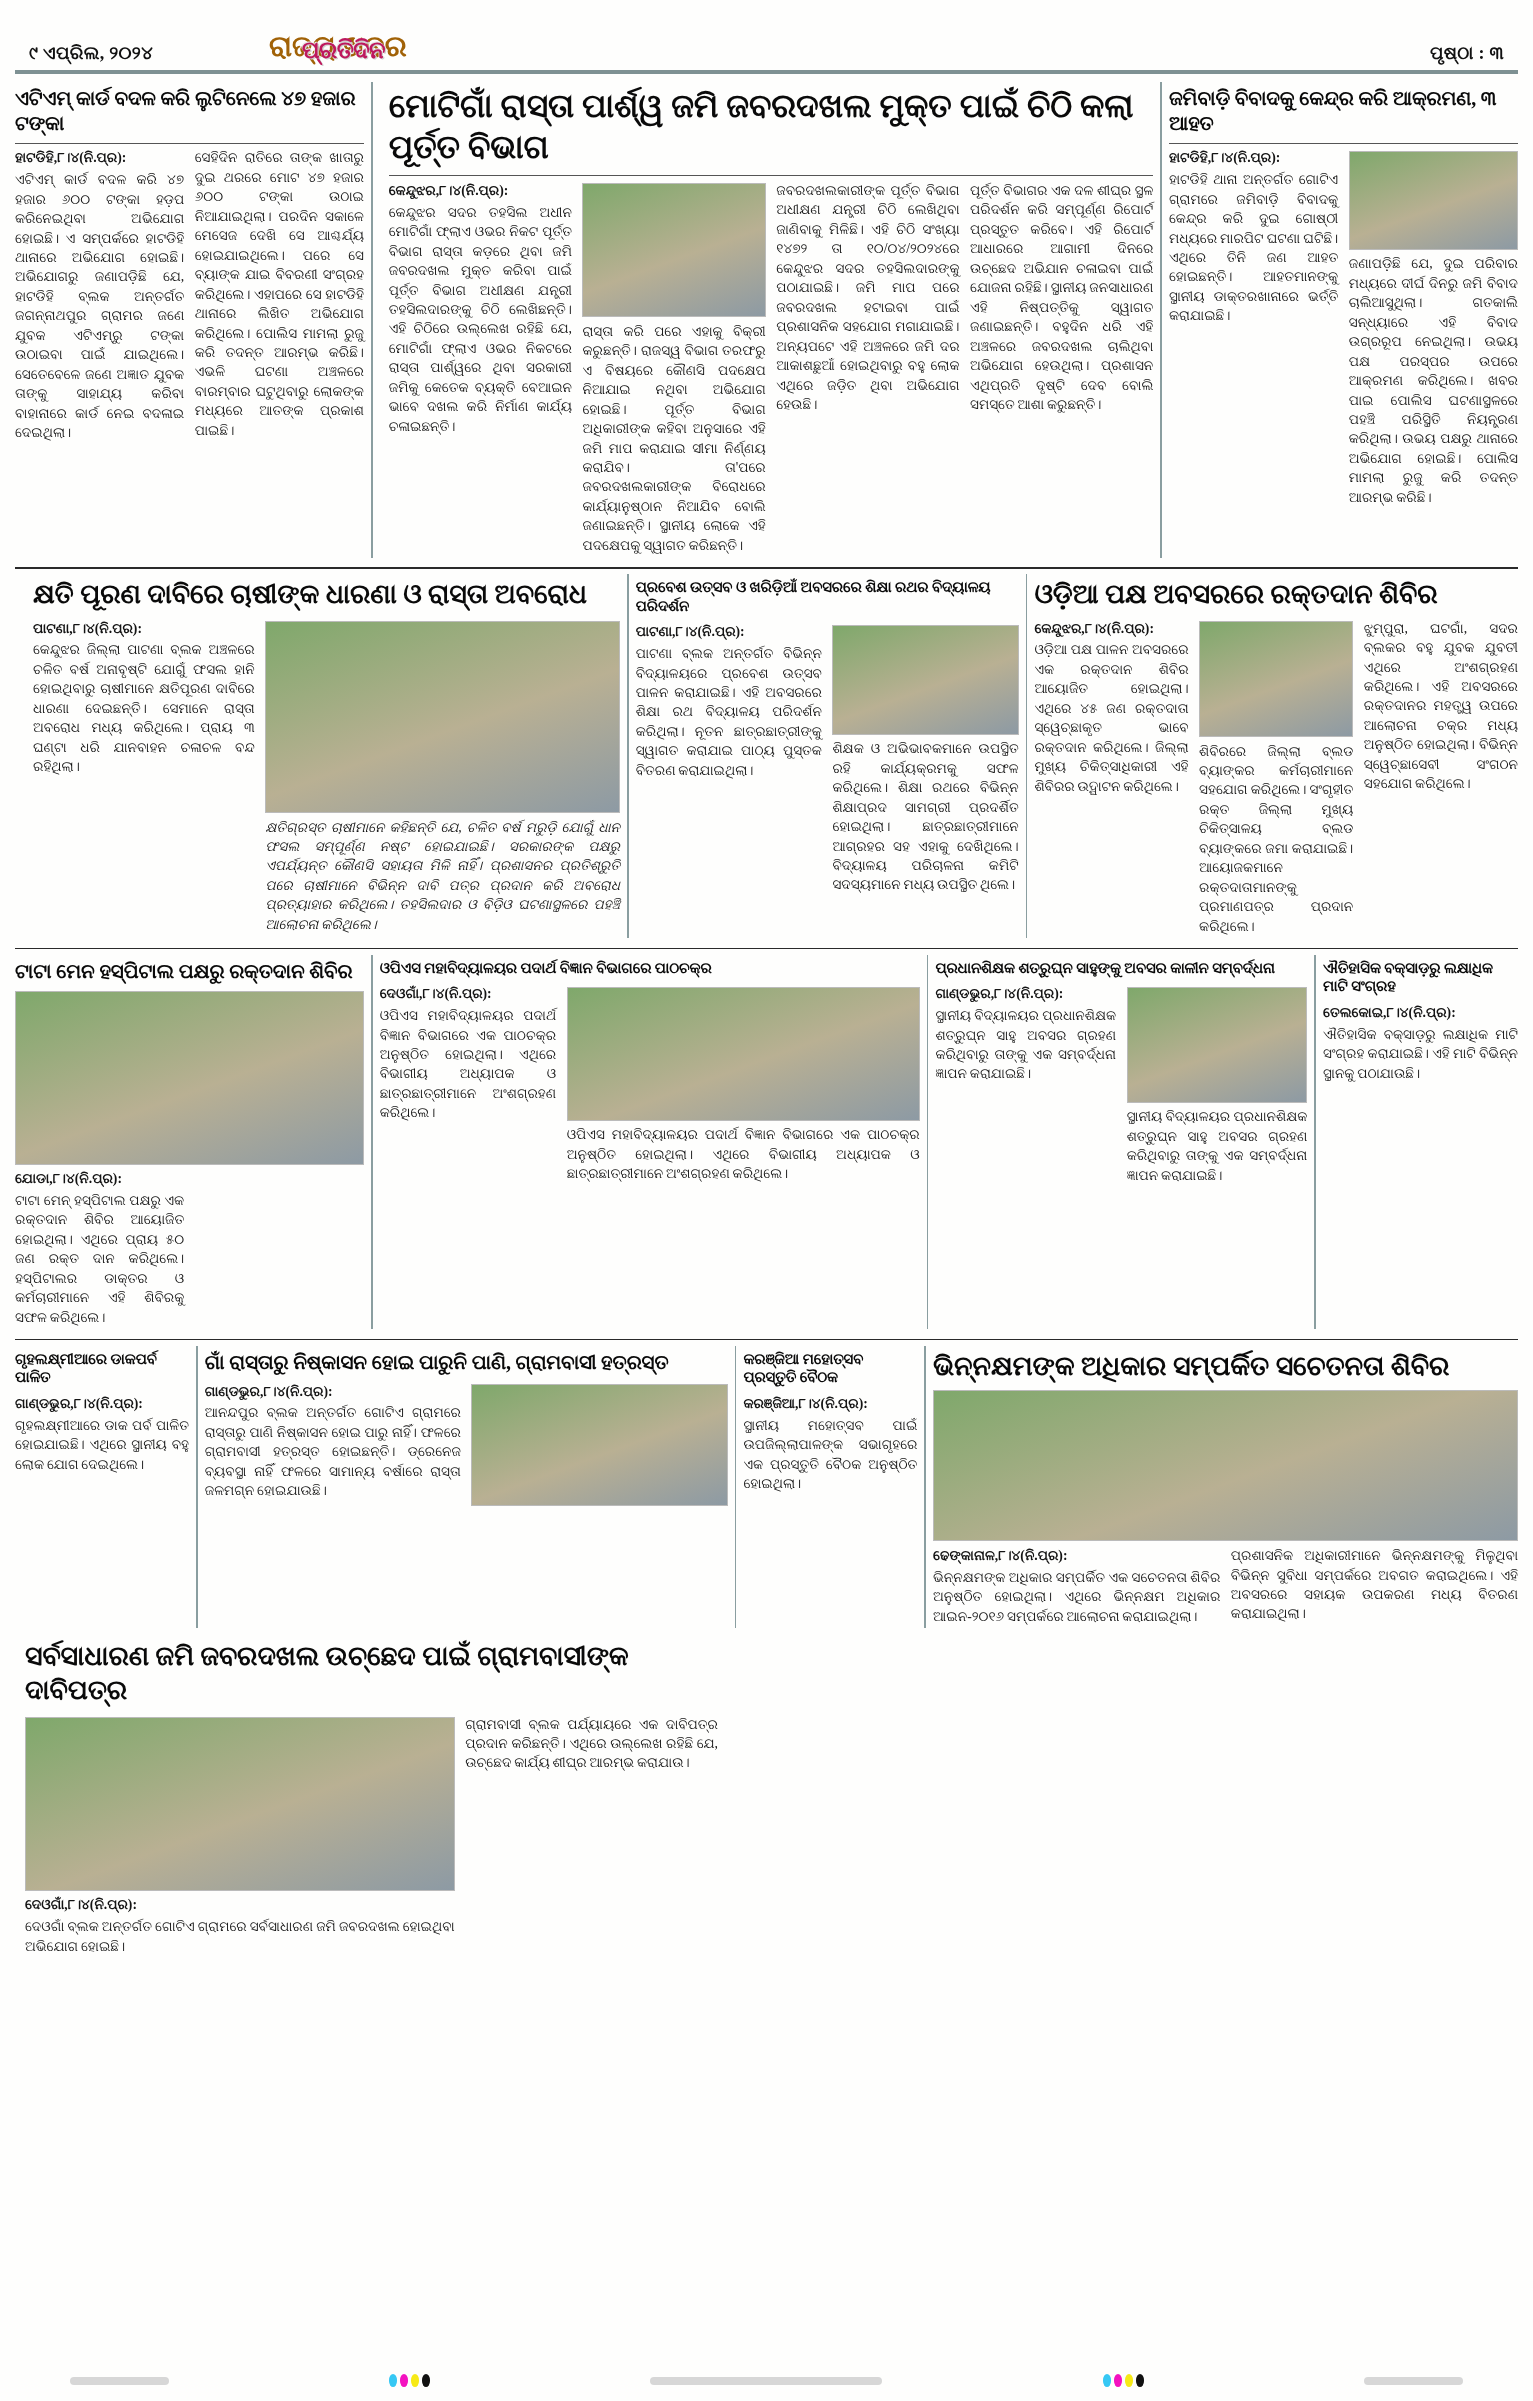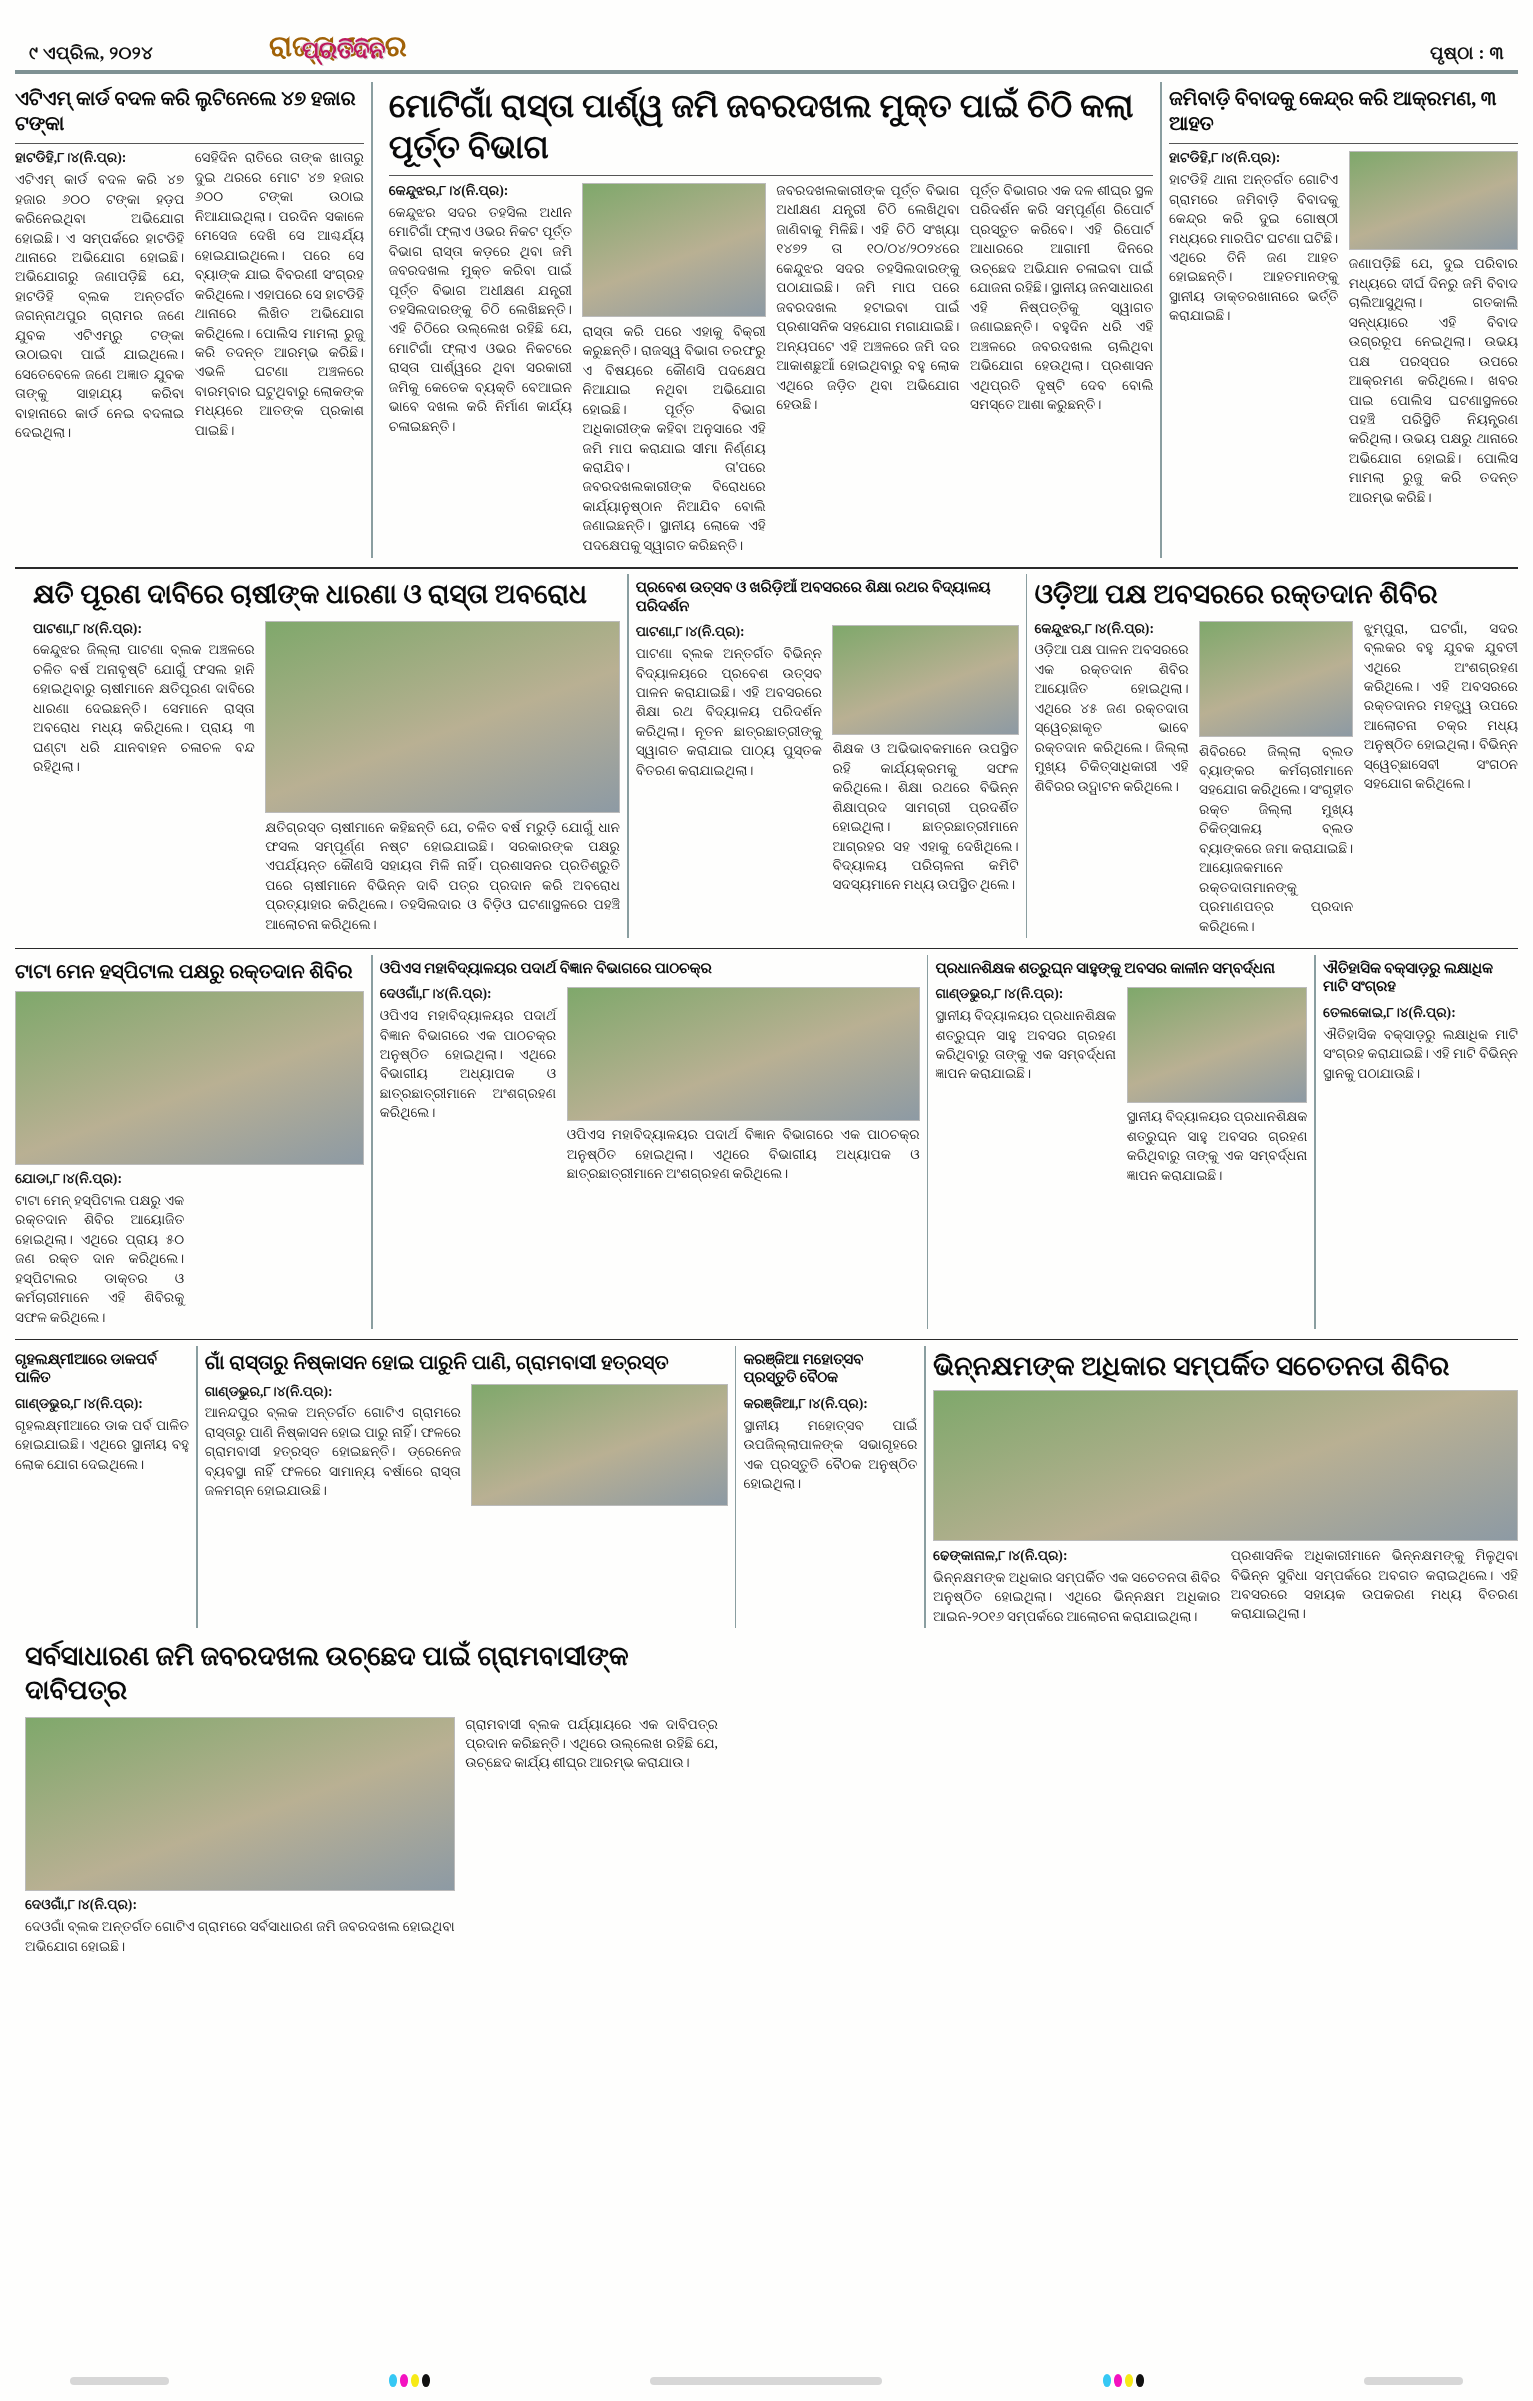--- a/index.html
+++ b/index.html
@@ -221,21 +221,21 @@
 
   <div class="row">
 
     <div style="flex:0 0 587px;margin-left:18px;">
       <h2 class="hl mid">କ୍ଷତି ପୂରଣ ଦାବିରେ ଚାଷୀଙ୍କ ଧାରଣା ଓ ରାସ୍ତା ଅବରୋଧ</h2>
       <div class="cols">
         <div class="col">
           <p class="body"><span class="dateline">ପାଟଣା,୮।୪(ନି.ପ୍ର):</span></p>
           <p class="body">କେନ୍ଦୁଝର ଜିଲ୍ଲା ପାଟଣା ବ୍ଲକ ଅଞ୍ଚଳରେ ଚଳିତ ବର୍ଷ ଅନାବୃଷ୍ଟି ଯୋଗୁଁ ଫସଲ ହାନି ହୋଇଥିବାରୁ ଚାଷୀମାନେ କ୍ଷତିପୂରଣ ଦାବିରେ ଧାରଣା ଦେଇଛନ୍ତି। ସେମାନେ ରାସ୍ତା ଅବରୋଧ ମଧ୍ୟ କରିଥିଲେ। ପ୍ରାୟ ୩ ଘଣ୍ଟା ଧରି ଯାନବାହନ ଚଳାଚଳ ବନ୍ଦ ରହିଥିଲା।</p>
         </div>
-        <div class="col" style="flex:1.6;">
+        <div class="col" style="flex:1.6;font-style:italic;">
           <div class="photo ph-people" style="height:192px;"></div>
           <p class="body">କ୍ଷତିଗ୍ରସ୍ତ ଚାଷୀମାନେ କହିଛନ୍ତି ଯେ, ଚଳିତ ବର୍ଷ ମରୁଡ଼ି ଯୋଗୁଁ ଧାନ ଫସଲ ସମ୍ପୂର୍ଣ୍ଣ ନଷ୍ଟ ହୋଇଯାଇଛି। ସରକାରଙ୍କ ପକ୍ଷରୁ ଏପର୍ଯ୍ୟନ୍ତ କୌଣସି ସହାୟତା ମିଳି ନାହିଁ। ପ୍ରଶାସନର ପ୍ରତିଶ୍ରୁତି ପରେ ଚାଷୀମାନେ ବିଭିନ୍ନ ଦାବି ପତ୍ର ପ୍ରଦାନ କରି ଅବରୋଧ ପ୍ରତ୍ୟାହାର କରିଥିଲେ। ତହସିଲଦାର ଓ ବିଡ଼ିଓ ଘଟଣାସ୍ଥଳରେ ପହଞ୍ଚି ଆଲୋଚନା କରିଥିଲେ।</p>
         </div>
       </div>
     </div>
 
     <div class="sep-v"></div>
 
     <div style="flex:0 0 383px;">
       <h2 class="hl xs">ପ୍ରବେଶ ଉତ୍ସବ ଓ ଖରିଡ଼ିଆଁ ଅବସରରେ ଶିକ୍ଷା ରଥର ବିଦ୍ୟାଳୟ ପରିଦର୍ଶନ</h2>

